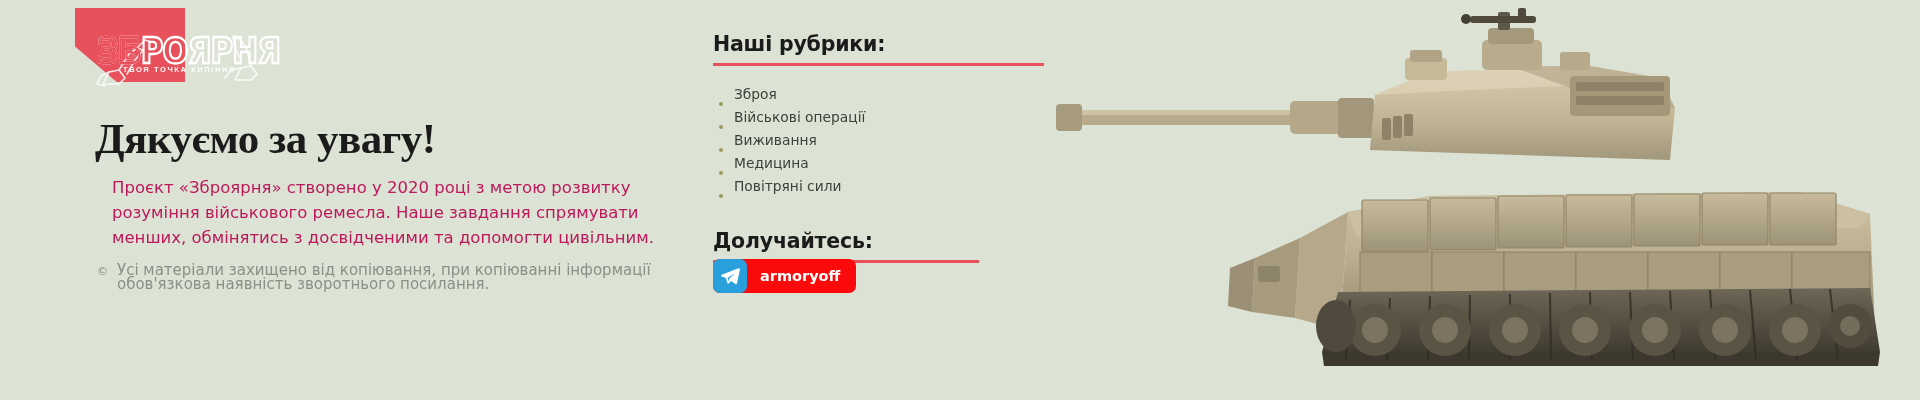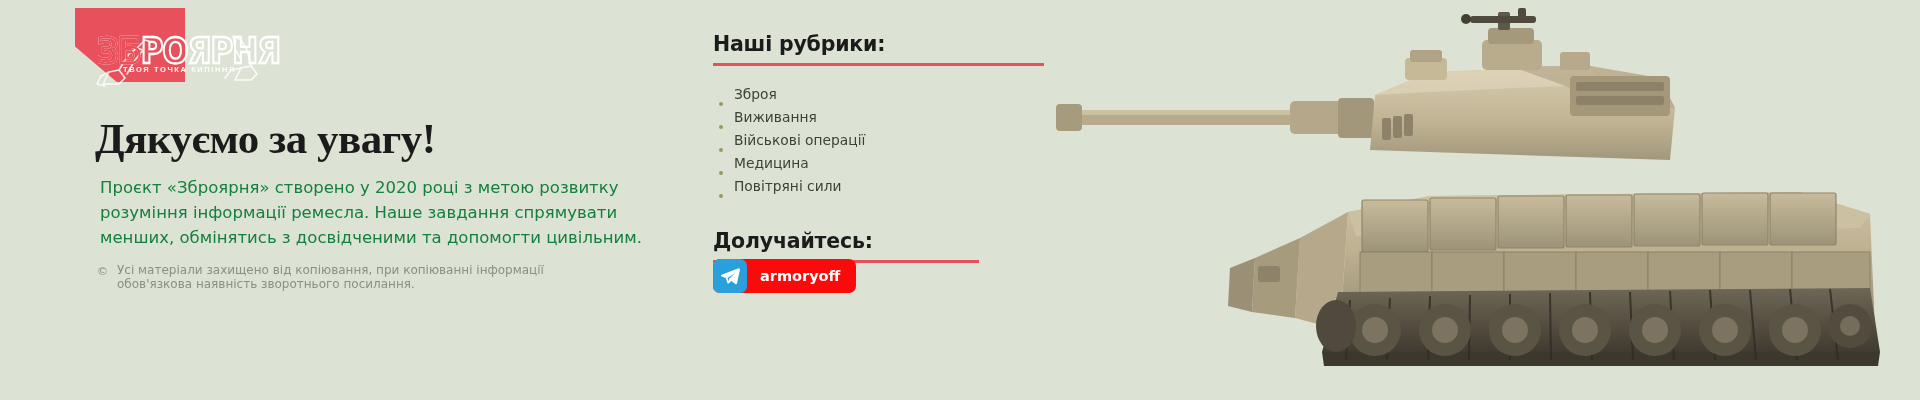--- a/index.html
+++ b/index.html
@@ -49,36 +49,36 @@
   }
 
   
   .heading {
     position:absolute; left:95px; top:114px;
     font-size:43px; font-weight:bold; color:#1b1b1b;
     letter-spacing:-0.5px; white-space:nowrap;
     font-family:Liberation Serif, serif;
   }
   .lead {
-    position:absolute; left:100px; top:175px; width:520px;
-    font-size:16.5px; line-height:25px; color:#15803d;
+    position:absolute; left:112px; top:175px; width:520px;
+    font-size:16.5px; line-height:25px; color:#be185d;
     font-family:"DejaVu Sans", sans-serif;
   }
   .lead div { white-space:nowrap; }
 
   .copyright {
     position:absolute; left:97px; top:264px; width:470px;
     display:flex; gap:9px; align-items:flex-start;
   }
   .copy-glyph {
     font-size:11px; color:#8a9086; line-height:13px; padding-top:1px;
     font-family:"DejaVu Sans", sans-serif;
   }
   .copy-text {
-    font-size:12px; line-height:13.5px; color:#8a9086;
+    font-size:15px; line-height:13.5px; color:#8a9086;
     font-family:"DejaVu Sans", sans-serif;
   }
   .copy-text div { white-space:nowrap; }
 
   
   .col2 { position:absolute; left:713px; top:0; width:350px; height:388px; }
 
   .sec-title {
     font-size:20.5px; font-weight:bold; color:#1b1b1b;
     font-family:"DejaVu Sans", sans-serif; letter-spacing:-0.2px;
@@ -143,21 +143,21 @@
 
     <div class="logo-text">ЗБРОЯРНЯ</div>
     <div class="logo-text-red">ЗБРОЯРНЯ</div>
     <div class="logo-tagline">ТВОЯ ТОЧКА КИПІННЯ</div>
   </div>
 
   <div class="heading">Дякуємо за увагу!</div>
 
   <div class="lead">
     <div>Проєкт «Зброярня» створено у 2020 році з метою розвитку</div>
-    <div>розуміння інформації ремесла. Наше завдання спрямувати</div>
+    <div>розуміння військового ремесла. Наше завдання спрямувати</div>
     <div>менших, обмінятись з досвідченими та допомогти цивільним.</div>
   </div>
 
   <div class="copyright">
     <span class="copy-glyph">©</span>
     <span class="copy-text">
       <div>Усі матеріали захищено від копіювання, при копіюванні інформації</div>
       <div>обов'язкова наявність зворотнього посилання.</div>
     </span>
   </div>
@@ -168,25 +168,25 @@
       <div class="sec-title">Наші рубрики:</div>
       <div class="rule"></div>
 
       <div class="rubric-list">
         <div class="rubric-item">
           <span class="dot"></span>
           <span>Зброя</span>
         </div>
         <div class="rubric-item">
           <span class="dot"></span>
+          <span>Військові операції</span>
+        </div>
+        <div class="rubric-item">
+          <span class="dot"></span>
           <span>Виживання</span>
-        </div>
-        <div class="rubric-item">
-          <span class="dot"></span>
-          <span>Військові операції</span>
         </div>
         <div class="rubric-item">
           <span class="dot"></span>
           <span>Медицина</span>
         </div>
         <div class="rubric-item">
           <span class="dot"></span>
           <span>Повітряні сили</span>
         </div>
       </div>

